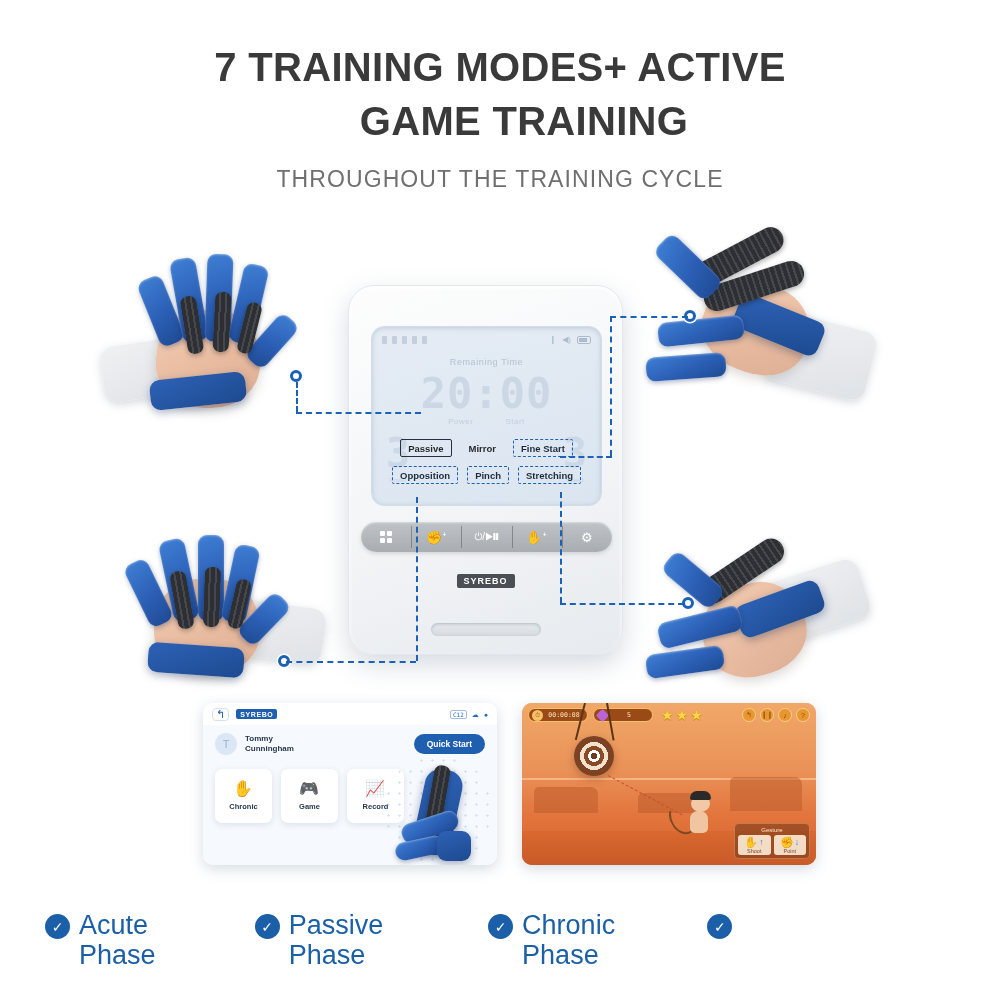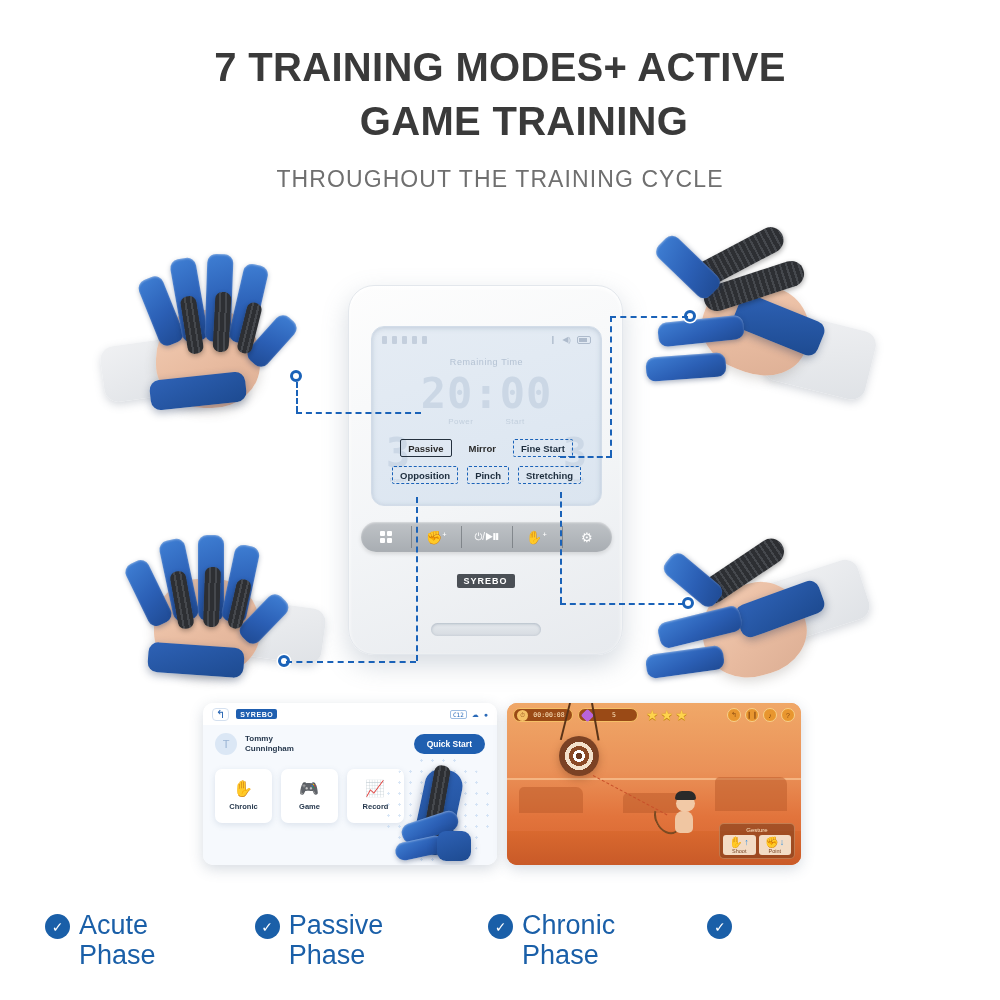--- a/index.html
+++ b/index.html
@@ -169,21 +169,21 @@
   .dash-v { position: absolute; width: 0; border-left: 2px dashed #1a62b8; }
 
   
   .panels { position: absolute; left: 0; top: 703px; width: 1000px; height: 168px; }
 
   .panel {
     position: absolute; border-radius: 10px; overflow: hidden;
     box-shadow: 0 4px 14px rgba(70,90,120,.22);
   }
   .panel.app { left: 203px; top: 0; width: 294px; height: 162px; background: #fff; }
-  .panel.game { left: 507px; top: 0; width: 294px; height: 162px; background: #e98f52; }
+  .panel.game { left: 522px; top: 0; width: 294px; height: 162px; background: #e98f52; }
 
   
   .app-top {
     height: 22px; display: flex; align-items: center; padding: 0 9px; gap: 7px;
     background: #fff;
   }
   .back-ico { color: #1f5fb0; font-size: 11px; line-height: 1;
               border: 1px solid #d4e0ef; border-radius: 4px; padding: 0px 3px; }
   .app-logo {
     background: #1f5fb0; color: #fff; font-size: 7px; font-weight: 700;

